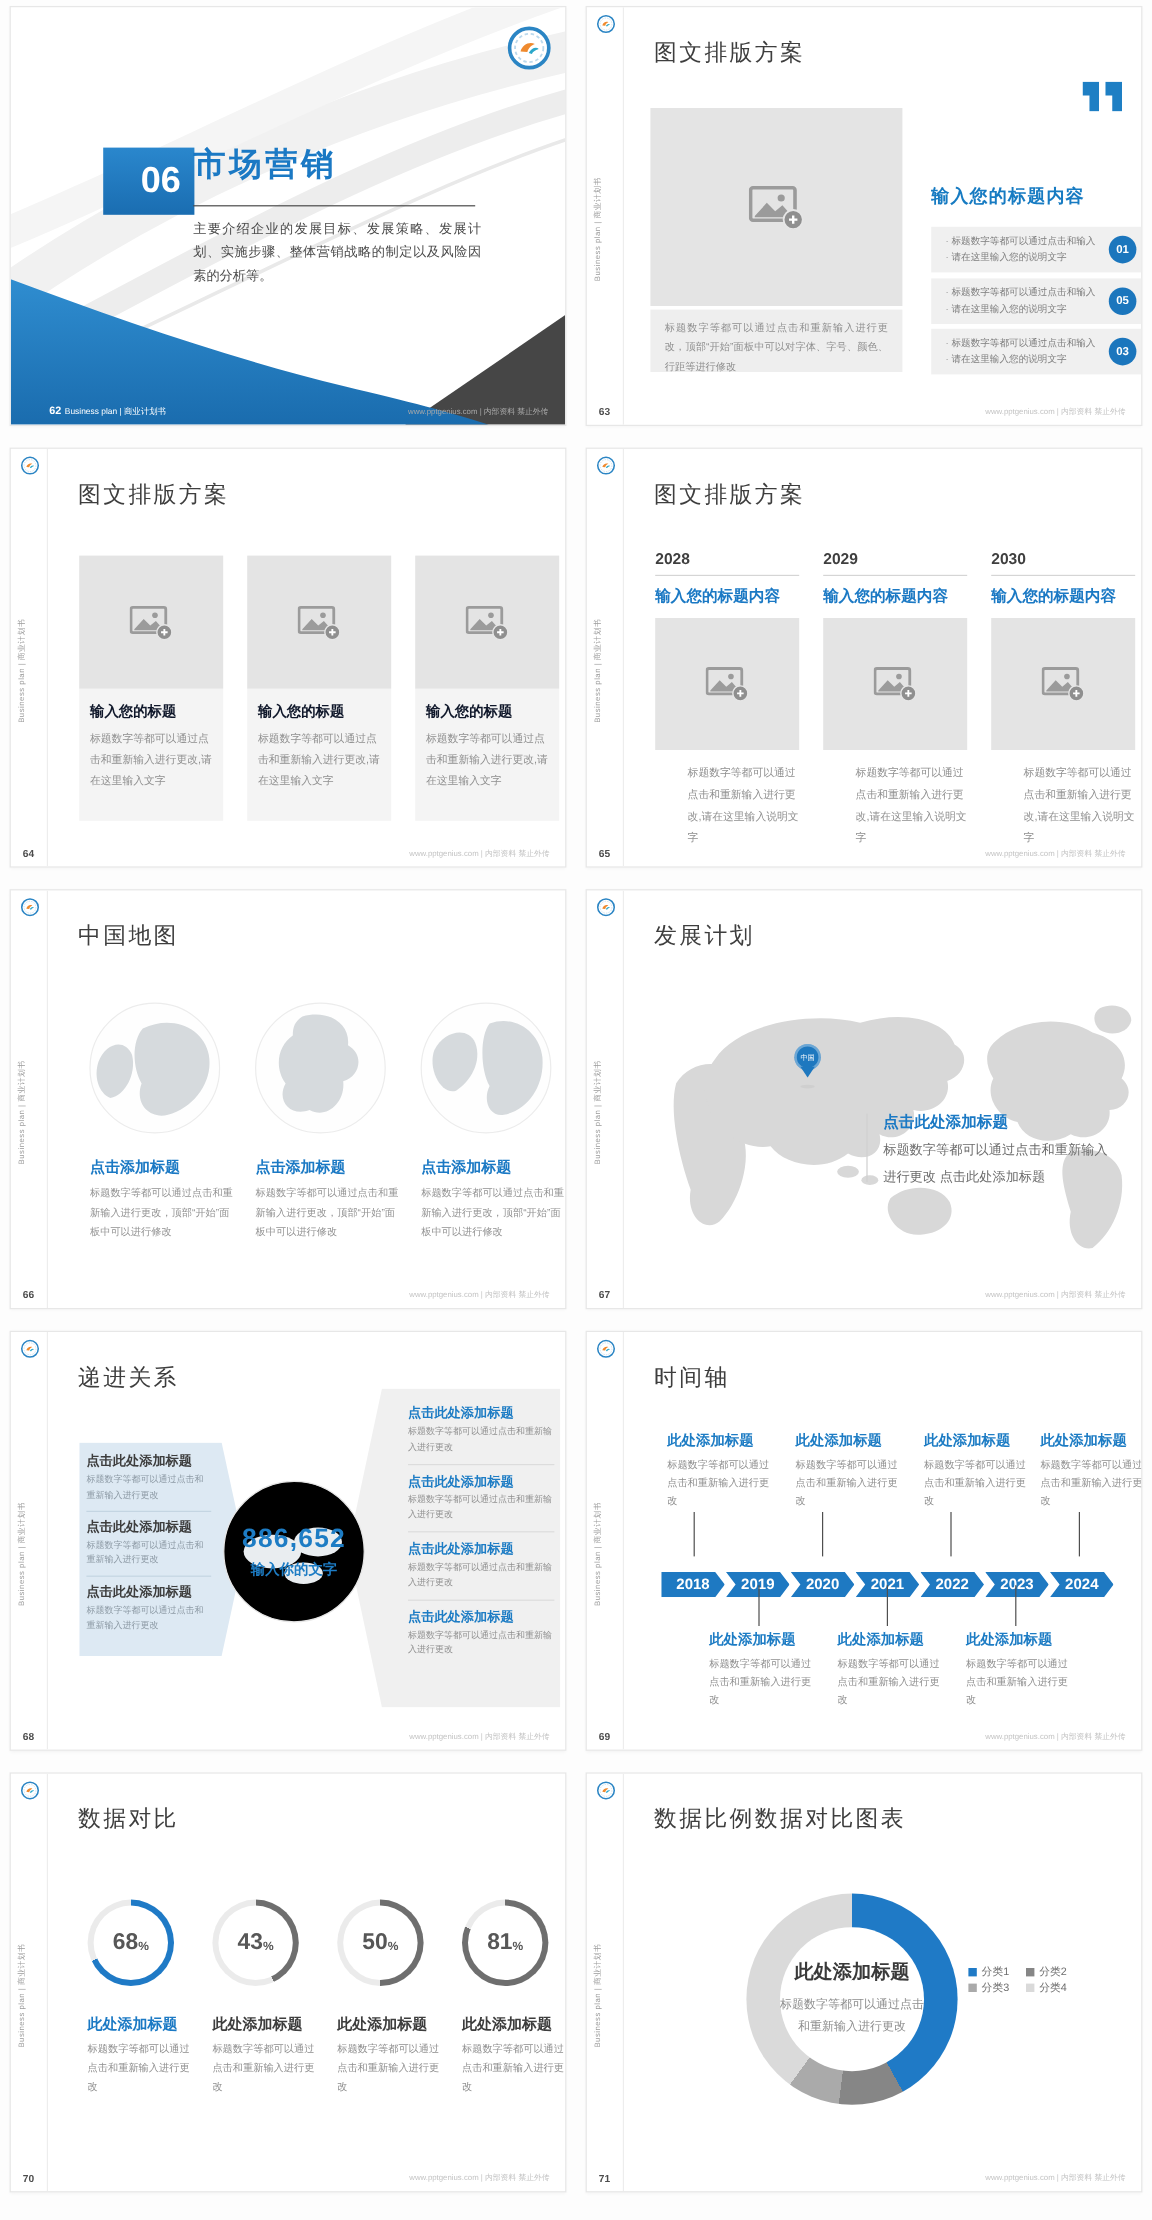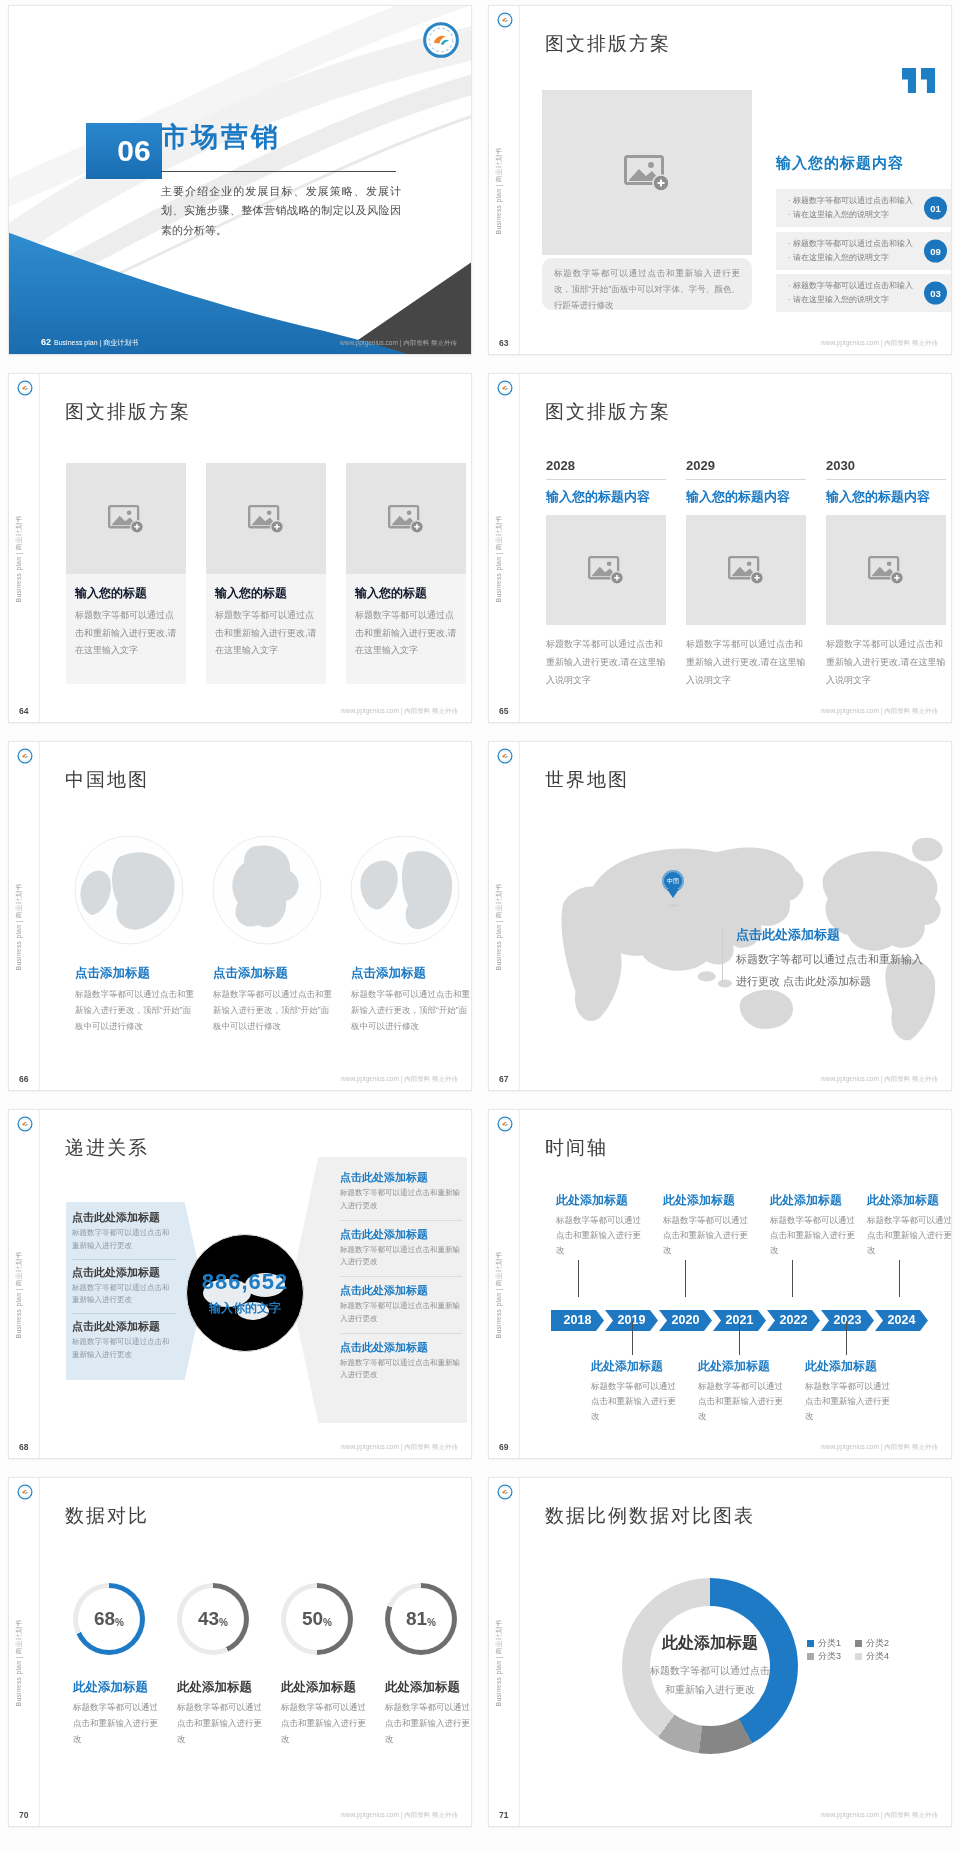--- a/index.html
+++ b/index.html
@@ -21,41 +21,41 @@
   .num-box{position:absolute;left:77px;top:117px;width:56px;height:56px;background:linear-gradient(180deg,#2a87cd,#1a6db1);color:#fff;font-size:30px;font-weight:700;display:flex;align-items:center;justify-content:center;padding-left:20px;}
   .cover-title{position:absolute;left:152px;top:113px;font-size:27px;font-weight:700;color:#1b79c4;letter-spacing:3px;}
   .cover-rule{position:absolute;left:152px;top:165px;width:235px;height:1px;background:#4a4a4a;}
   .cover-desc{position:absolute;left:152px;top:176px;width:240px;font-size:11px;color:#4a4a4a;line-height:1.75;text-align:justify;}
   .cover-logo{position:absolute;right:11px;top:15px;width:38px;height:38px;}
   .cv-foot-l{position:absolute;left:12px;bottom:6px;color:#fff;font-size:7px;}
   .cv-foot-l b{font-size:9px;margin-right:3px;padding-left:20px;}
   .cv-foot-r{position:absolute;right:14px;bottom:6px;font-size:6.5px;color:#a9a9a9;}
   
   .s63-img{position:absolute;left:53px;top:84px;width:210px;height:165px;}
-  .s63-cap{position:absolute;left:53px;top:252px;width:210px;height:52px;background:#eee;box-sizing:border-box;padding:7px 12px;font-size:8.5px;color:#8f8f8f;line-height:1.9;text-align:justify;border-radius:10px;}
+  .s63-cap{position:absolute;left:53px;top:252px;width:210px;height:52px;background:#eee;box-sizing:border-box;padding:7px 12px;font-size:8.5px;color:#8f8f8f;line-height:1.9;text-align:justify;}
   .q{position:absolute;right:16px;top:62px;display:flex;gap:5px;}
   .q i{display:block;width:14px;height:25px;background:#1e7fc4;clip-path:polygon(100% 0,100% 100%,42% 100%,42% 46%,0 46%,0 0);}
   .s63-h{position:absolute;left:287px;top:148px;font-size:15px;font-weight:700;color:#177bc2;letter-spacing:1px;}
   .qi{position:absolute;left:287px;width:178px;height:38px;background:#f0f0f0;box-sizing:border-box;padding:5px 32px 0 12px;}
   .qi-l{font-size:8px;color:#7d7d7d;line-height:14px;white-space:nowrap;}
   .qi-l::before{content:"· ";color:#9a9a9a;}
   .qi-n{position:absolute;right:7px;top:50%;transform:translateY(-50%);width:23px;height:23px;border-radius:50%;background:#1b76bd;color:#fff;font-size:9.5px;font-weight:700;display:flex;align-items:center;justify-content:center;text-align:center;}
   
   .card64{position:absolute;top:89px;width:120px;}
   .c64-img{height:111px;}
   .c64-cap{height:110px;background:#f4f4f4;box-sizing:border-box;padding:11px 9px;}
   .c64-h{font-size:12px;font-weight:700;color:#0f172a;margin-bottom:5px;}
   .c64-t{font-size:9px;color:#8f8f8f;line-height:1.95;}
   
   .card65{position:absolute;top:84px;width:120px;}
   .c65-y{font-size:13px;font-weight:700;color:#3f3f3f;}
   .c65-d{height:1px;background:#d5d5d5;margin:6px 0 8px;}
   .c65-h{font-size:13px;font-weight:700;color:#1b79c4;margin-bottom:9px;white-space:nowrap;}
   .c65-img{height:110px;}
-  .c65-t{font-size:9px;color:#8f8f8f;line-height:2;margin-top:10px;}
+  .c65-t{font-size:9px;color:#8f8f8f;line-height:2;margin-top:10px;margin-left:27px;}
   
   .g66{position:absolute;top:93px;width:110px;height:110px;}
   .g-h{position:absolute;top:223px;font-size:12.5px;font-weight:700;color:#1b79c4;}
   .g-t{position:absolute;top:244px;width:120px;font-size:8.5px;color:#929292;line-height:1.9;}
   
   .map67{position:absolute;left:46px;top:70px;width:414px;height:232px;}
   .pin{position:absolute;left:172px;top:128px;width:24px;text-align:center;}
   .pin-head{width:22px;height:22px;border-radius:50%;background:#1e78bf;color:#fff;font-size:6px;display:flex;align-items:center;justify-content:center;margin:0 auto;box-shadow:inset 0 0 0 2px rgba(255,255,255,.35);}
   .pin-tail{width:0;margin:-3px auto 0;border:6px solid transparent;border-top:9px solid #1e78bf;}
   .pin-shadow{width:12px;height:3px;border-radius:50%;background:#cfcfcf;margin:0 auto;}
@@ -179,21 +179,21 @@
         </div>
     <div class="s63-h">输入您的标题内容</div>
     <div class="qi" style="top:183px">
       <div class="qi-l">标题数字等都可以通过点击和输入</div>
       <div class="qi-l">请在这里输入您的说明文字</div>
       <div class="qi-n">01</div>
     </div>
     <div class="qi" style="top:226px">
       <div class="qi-l">标题数字等都可以通过点击和输入</div>
       <div class="qi-l">请在这里输入您的说明文字</div>
-      <div class="qi-n">09</div>
+      <div class="qi-n">05</div>
     </div>
     <div class="qi" style="top:268px">
       <div class="qi-l">标题数字等都可以通过点击和输入</div>
       <div class="qi-l">请在这里输入您的说明文字</div>
       <div class="qi-n">03</div>
     </div>
     <div class="pnum">63</div>
     <div class="wm">www.pptgenius.com | 内部资料 禁止外传</div>
   </div>
 
@@ -321,21 +321,21 @@
     <div class="pnum">66</div>
     <div class="wm">www.pptgenius.com | 内部资料 禁止外传</div>
   </div>
 
   <div class="slide">
     <svg class="badge" viewBox="0 0 20 20">
           <use href="#emblem"></use>
         </svg>
     <div class="sidebar-line"></div>
     <div class="side-label">Business plan | 商业计划书</div>
-    <div class="s-title">世界地图</div>
+    <div class="s-title">发展计划</div>
     <svg class="map67" viewBox="0 0 410 230">
       <g fill="#d8d8d8">
         <path d="M28,90 C40,70 70,68 80,88 C96,96 94,120 84,136 C90,160 78,190 64,204 C52,214 36,200 40,178 C30,150 22,112 28,90 Z"></path>
         <path d="M60,70 C80,40 140,30 180,40 C220,28 252,40 258,58 C272,66 266,84 252,88 C256,104 240,116 224,112 C228,128 210,140 196,132 C200,148 184,156 170,148 C150,164 118,158 106,142 C84,146 58,128 54,106 C48,96 52,80 60,70 Z"></path>
         <path d="M205,185 C220,172 246,174 254,188 C260,202 248,214 230,215 C212,217 197,198 205,185 Z"></path>
         <ellipse cx="170" cy="163" rx="9" ry="5"></ellipse>
         <ellipse cx="188" cy="170" rx="7" ry="4"></ellipse>
         <path d="M292,55 C312,36 350,34 372,48 C394,54 404,70 396,86 C408,96 400,112 386,112 C388,128 370,140 354,132 C338,142 316,138 310,122 C293,118 283,100 290,86 C282,72 284,62 292,55 Z"></path>
         <path d="M378,28 C390,22 404,28 404,38 C402,48 388,52 378,46 C372,40 372,32 378,28 Z"></path>
         <path d="M352,148 C370,140 392,148 396,166 C399,190 388,214 372,226 C360,229 350,214 354,196 C348,176 343,158 352,148 Z"></path>

